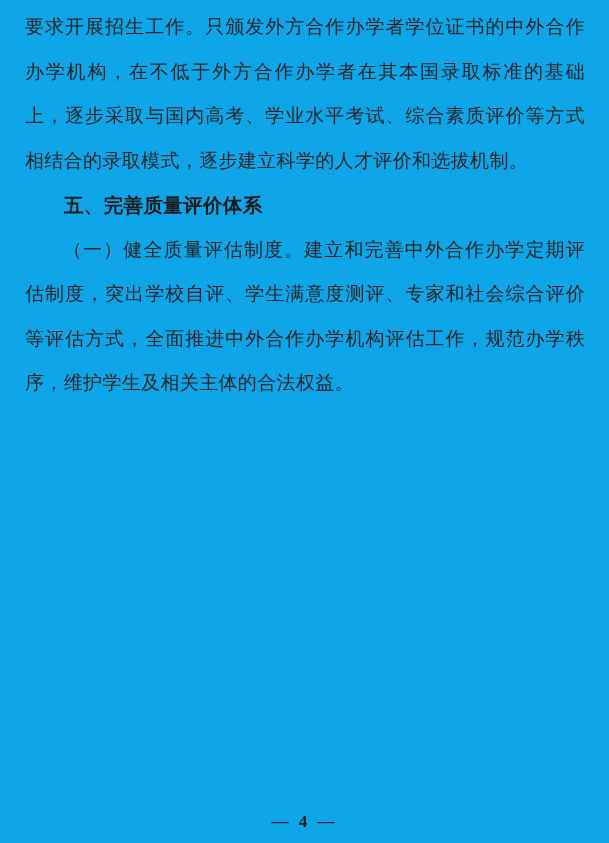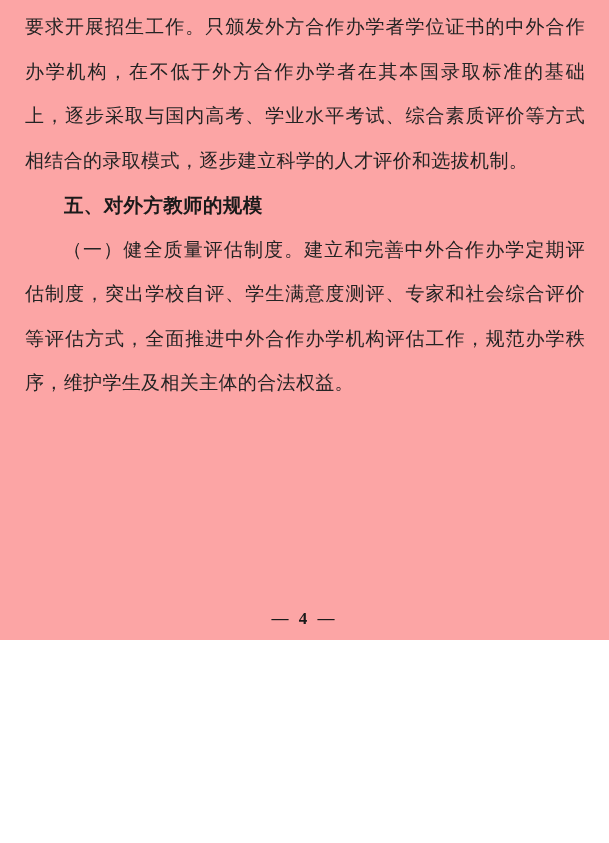--- a/index.html
+++ b/index.html
@@ -3,22 +3,22 @@
 <meta charset="utf-8">
 <style>
   html, body {
     margin: 0;
     padding: 0;
     background: #ffffff;
   }
   .page {
     position: relative;
     width: 609px;
-    height: 640px;
-    background: #fca5a5;
+    height: 843px;
+    background: #0ea5e9;
     color: #232323;
     font-family: "Liberation Serif", "DejaVu Serif", serif;
     box-sizing: border-box;
     padding: 5px 24px 0 25px;
     overflow: hidden;
   }
   .para {
     margin: 0;
     font-size: 19px;
     line-height: 44.5px;
@@ -55,19 +55,19 @@
 </style>
 </head>
 <body>
 
 <div class="page">
 
   <p class="para">要求开展招生工作。只颁发外方合作办学者学位证书的中外合作办学机构，在不低于外方合作办学者在其本国录取标准的基础上，逐步采取与国内高考、学业水平考试、综合素质评价等方式相结合的录取模式，逐步建立科学的人才评价和选拔机制。</p>
 
 
 
-  <h2 class="section-heading">五、对外方教师的规模</h2>
+  <h2 class="section-heading">五、完善质量评价体系</h2>
 
   <p class="para indent">（一）健全质量评估制度。建立和完善中外合作办学定期评估制度，突出学校自评、学生满意度测评、专家和社会综合评价等评估方式，全面推进中外合作办学机构评估工作，规范办学秩序，维护学生及相关主体的合法权益。</p>
 
   <div class="page-number">— 4 —</div>
 
 </div>
 
 </body></html>

